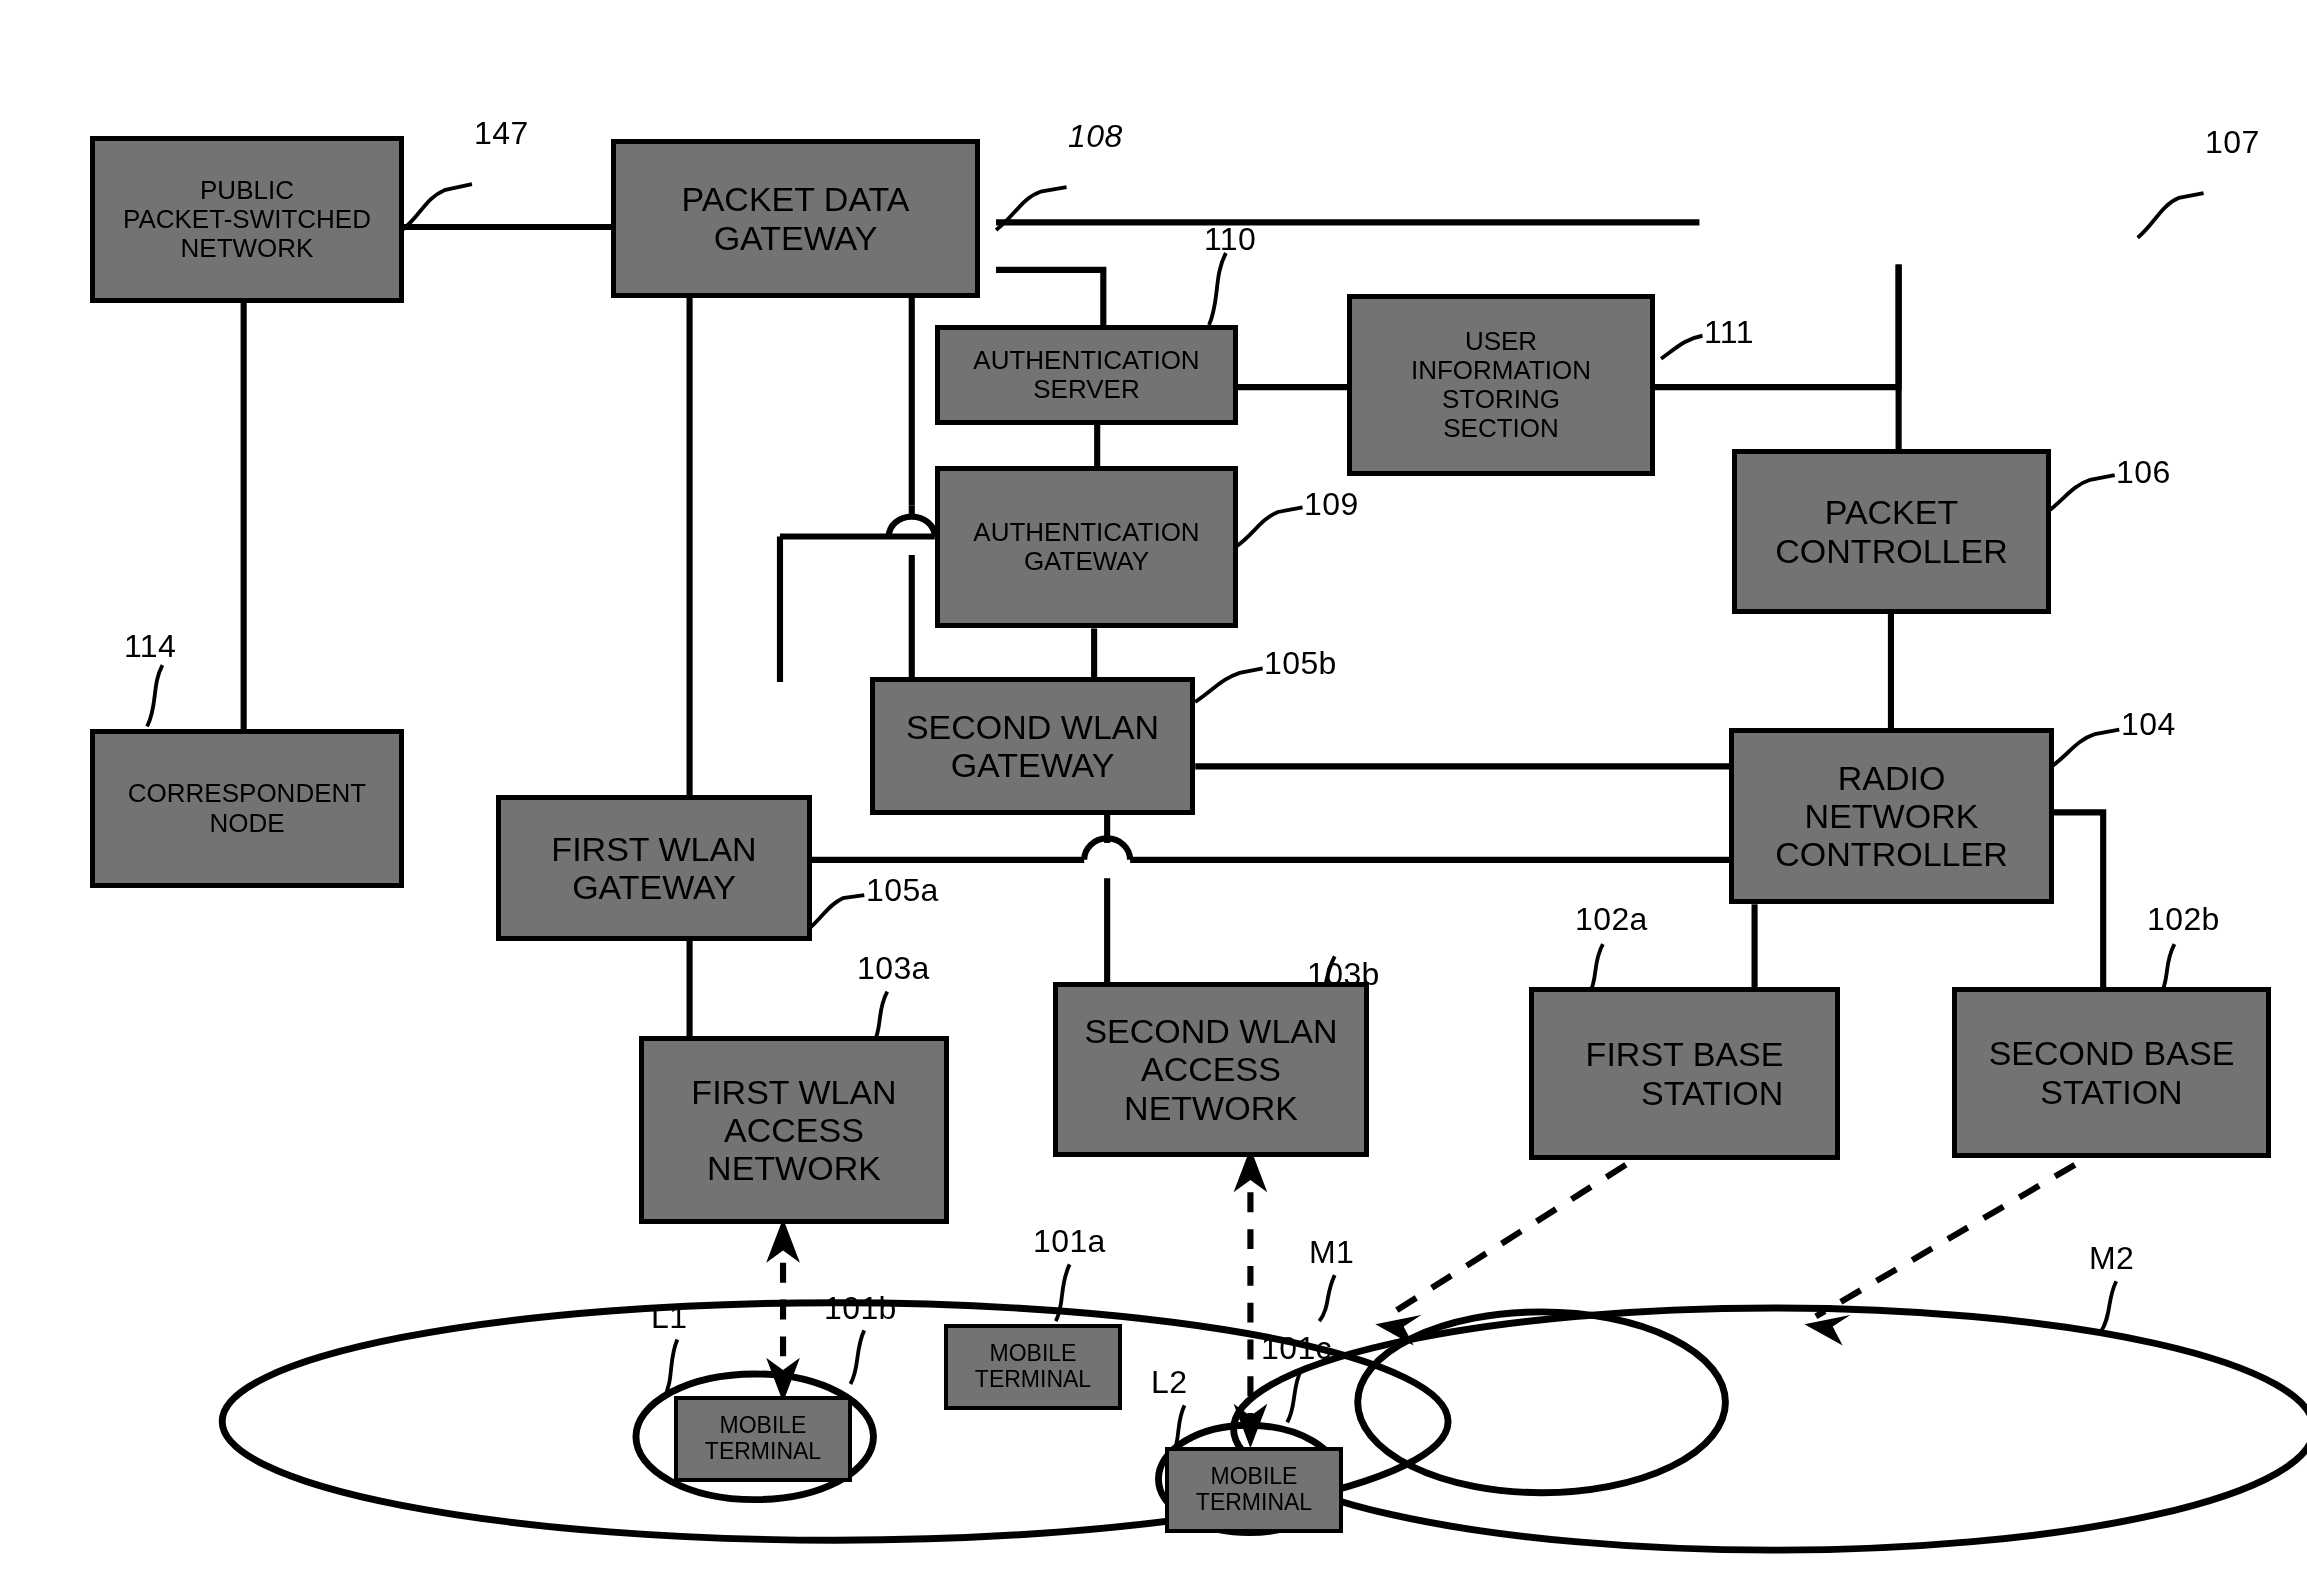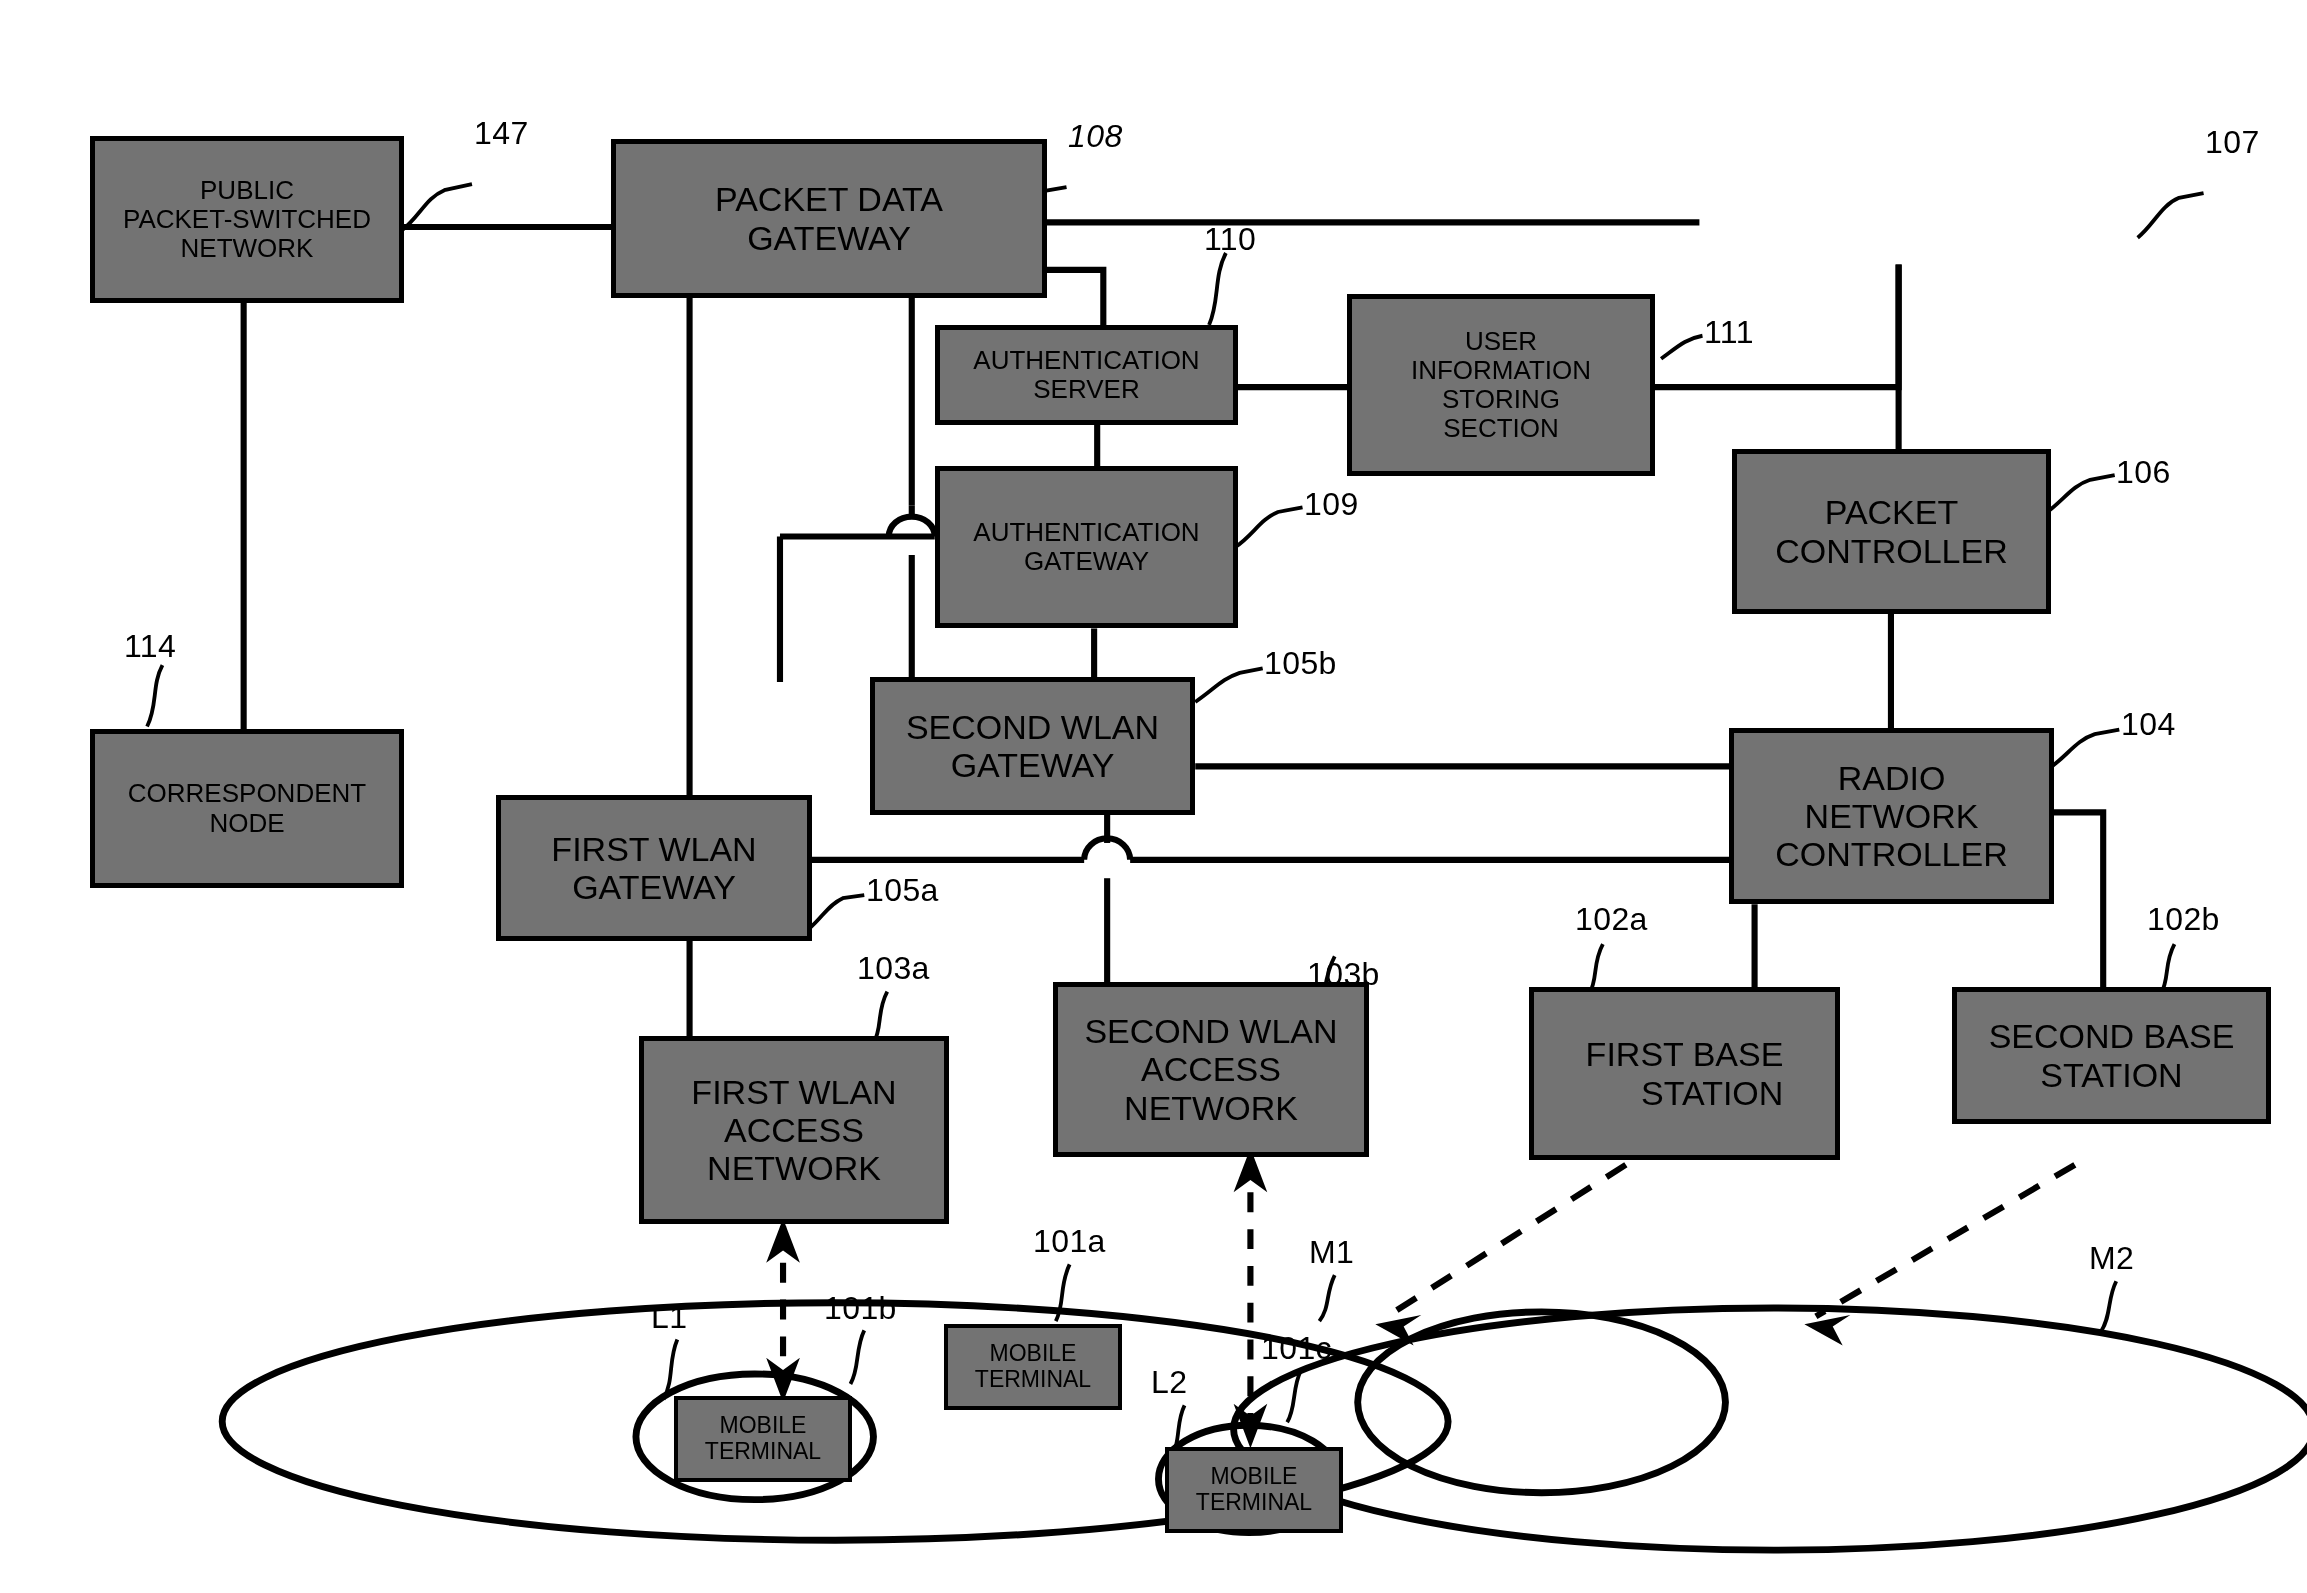--- a/index.html
+++ b/index.html
@@ -175,21 +175,21 @@
       <path d="M 2762,1672 C 2750,1696 2756,1716 2742,1738"></path>
     </g>
   </svg>
 
   <div class="node f-sm" style="left:90px;  top:136px;  width:314px; height:167px;">
     <span class="lbl">PUBLIC
 PACKET-SWITCHED
 NETWORK</span>
   </div>
 
-  <div class="node f-lg" style="left:611px;  top:139px;  width:436px; height:159px;">
+  <div class="node f-lg" style="left:611px;  top:139px;  width:369px; height:159px;">
     <span class="lbl">PACKET DATA
 GATEWAY</span>
   </div>
 
 
   <div class="node f-sm" style="left:935px; top:325px;  width:303px; height:100px;">
     <span class="lbl">AUTHENTICATION
 SERVER</span>
   </div>
 
@@ -241,21 +241,21 @@
     <span class="lbl">SECOND WLAN
 ACCESS
 NETWORK</span>
   </div>
 
   <div class="node f-lg" style="left:1529px; top:987px; width:311px; height:173px;text-align:right;">
     <span class="lbl">FIRST BASE
 STATION</span>
   </div>
 
-  <div class="node f-lg" style="left:1952px; top:987px; width:319px; height:137px;">
+  <div class="node f-lg" style="left:1952px; top:987px; width:319px; height:171px;">
     <span class="lbl">SECOND BASE
 STATION</span>
   </div>
 
   <div class="node term-node f-xs" style="left:674px;  top:1396px; width:178px; height:86px;">
     <span class="lbl">MOBILE
 TERMINAL</span>
   </div>
 
   <div class="node term-node f-xs" style="left:944px; top:1324px; width:178px; height:86px;">

